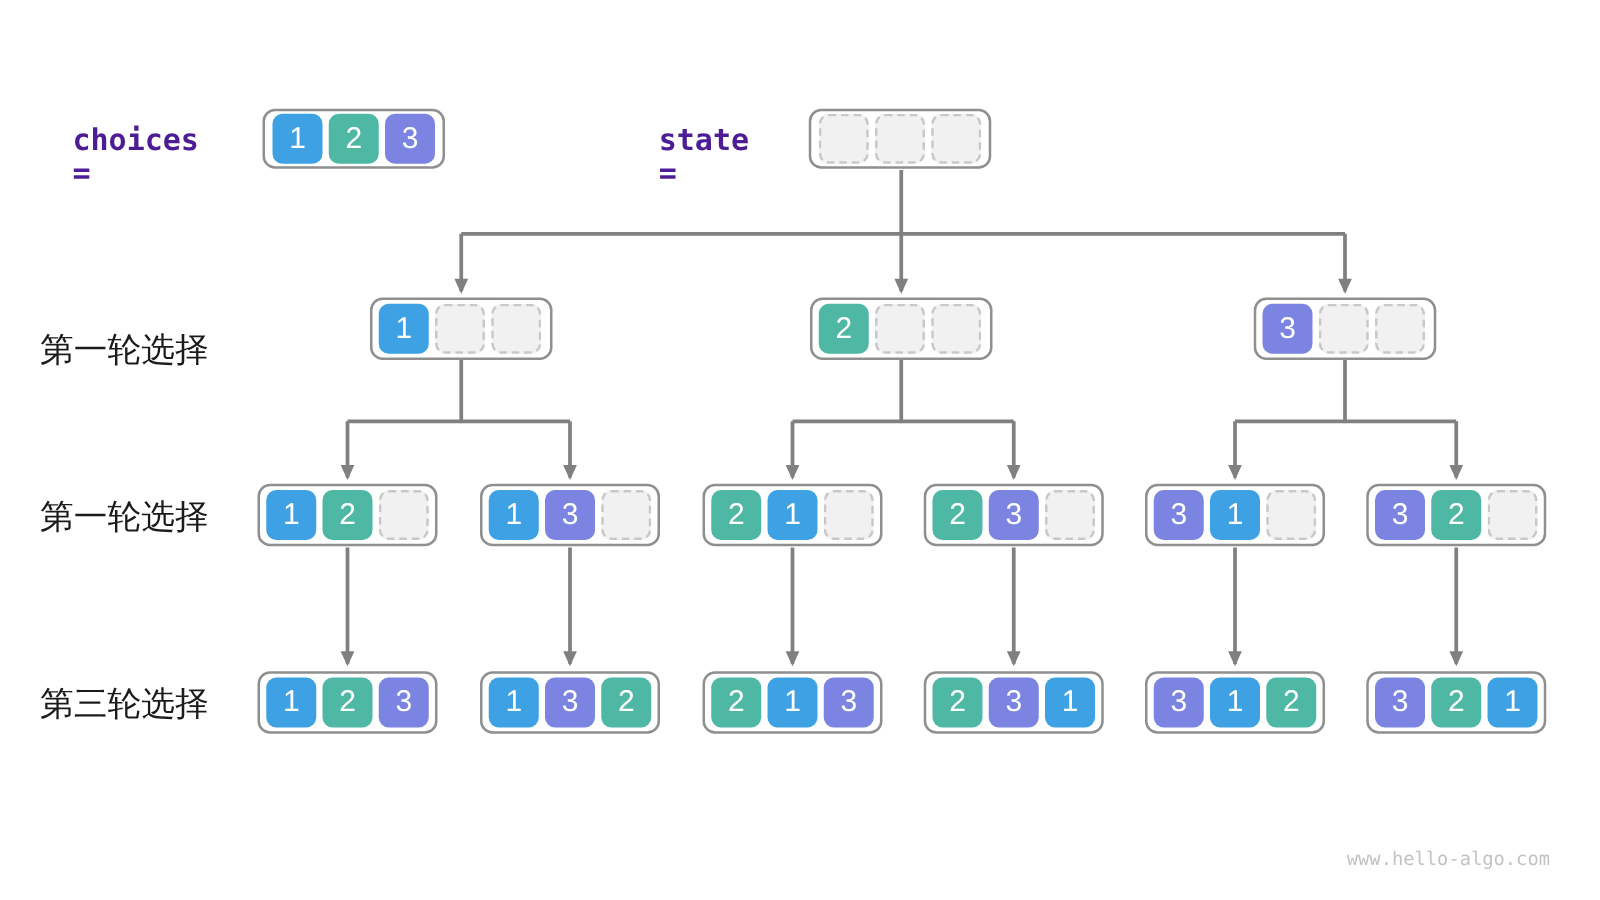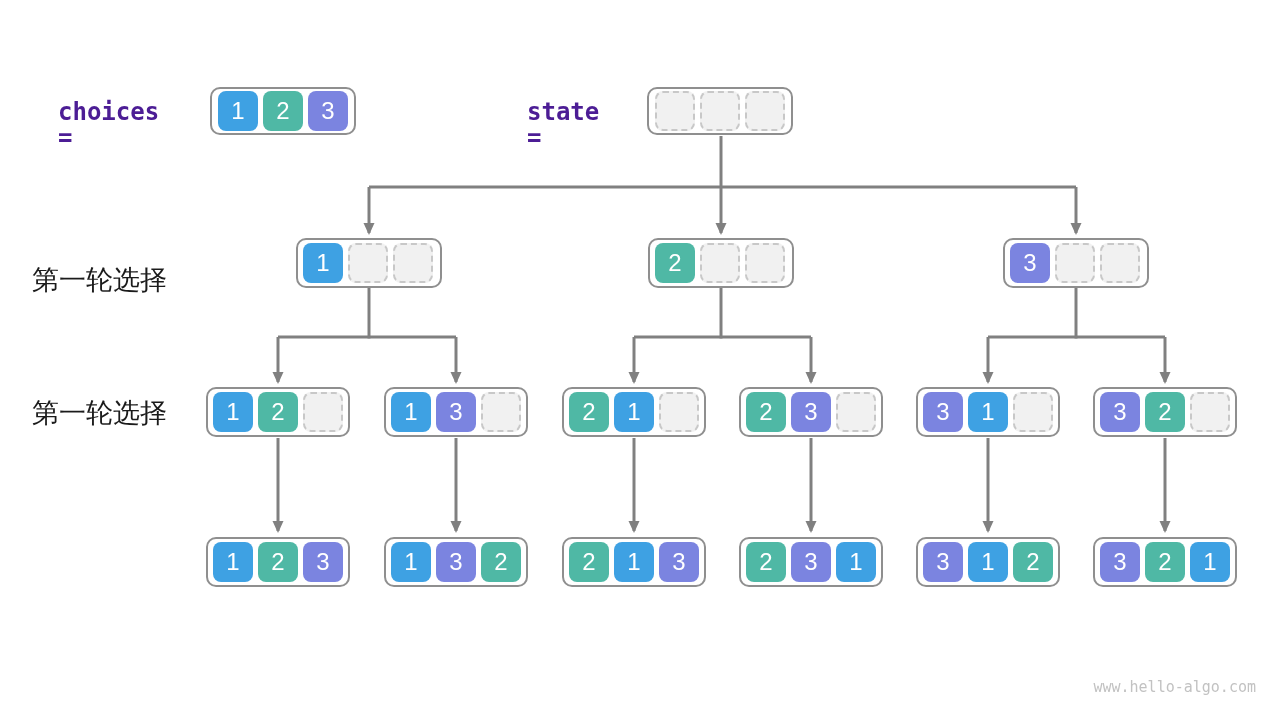--- a/index.html
+++ b/index.html
@@ -23,21 +23,21 @@
     width:40px; height:40px; box-sizing:border-box; border-radius:8px;
     display:flex; align-items:center; justify-content:center;
     color:#ffffff; font-size:24px; font-weight:500; flex:0 0 auto;
   }
   .cell.empty { background:#f1f1f1; border:2px dashed #c8c8c8; }
   .row-label {
     position:absolute; left:32px; font-size:27px; line-height:28px;
     color:#1b1b1b; white-space:nowrap;
   }
   .watermark {
-    position:absolute; right:24px; bottom:24px;
+    position:absolute; right:40px; bottom:24px;
     font-family:"DejaVu Sans Mono", monospace; font-size:15px; color:#c2c2c2;
   }
 </style>
 </head>
 <body>
 
 <div class="canvas">
 
   <svg class="connectors" width="1280" height="720">
     <defs>
@@ -89,20 +89,21 @@
     <span>=</span>
   </div>
   <div class="vbox hdr" style="left:647px; top:87px;">
       <div class="cell empty"></div>
       <div class="cell empty"></div>
       <div class="cell empty"></div>
     </div>
 
   <div class="row-label" style="top:266px;">第一轮选择</div>
   <div class="row-label" style="top:399px;">第一轮选择</div>
+  <div class="row-label" style="top:549px;">第三轮选择</div>
 
   <div class="vbox" style="left:296px;  top:238px; width:146px;">
       <div class="cell filled" style="background: rgb(62, 161, 227);">1</div>
       <div class="cell empty"></div>
       <div class="cell empty"></div>
     </div>
   <div class="vbox" style="left:648px;  top:238px; width:146px;">
       <div class="cell filled" style="background: rgb(79, 184, 165);">2</div>
       <div class="cell empty"></div>
       <div class="cell empty"></div>

